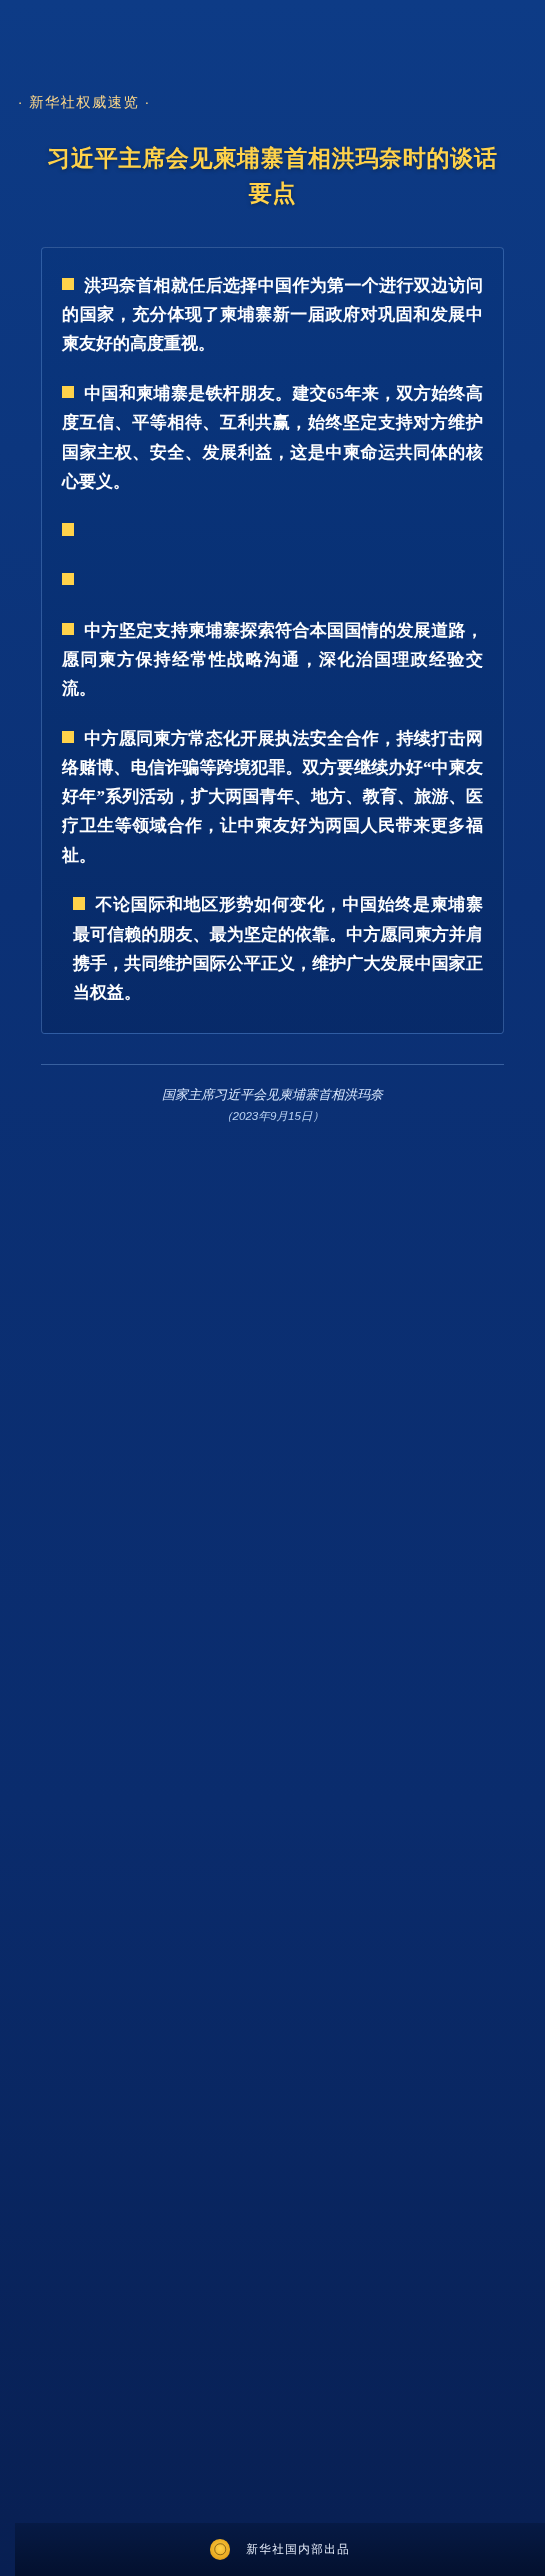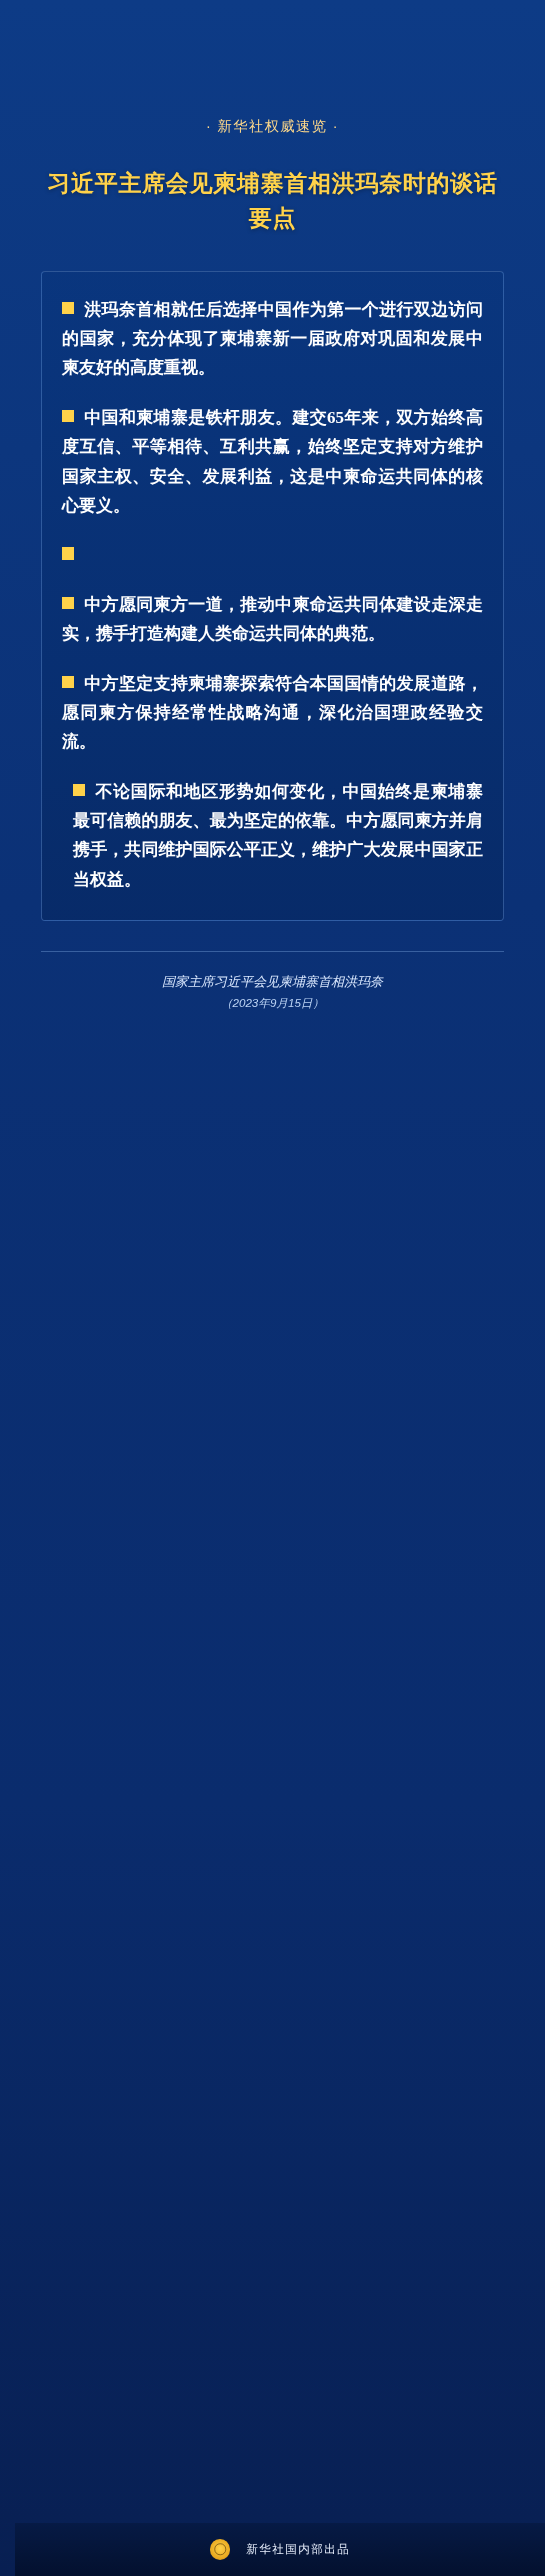--- a/index.html
+++ b/index.html
@@ -34,43 +34,43 @@
 
   .inner {
     position: relative;
     padding: 0 17.7px;
     box-sizing: border-box;
     height: 100%;
   }
 
   
   .kicker-wrap {
-    text-align: center;
-    padding-top: 117px;
+    text-align: left;
+    padding-top: 93px;
   }
   .kicker {
     display: inline-block;
     color: #ffd98a;
     font-size: 14.3px;
     letter-spacing: 1.4px;
     font-family: "Liberation Sans", sans-serif;
   }
 
   
   .title-wrap {
     text-align: center;
     padding: 31px 27px 0 27px;
   }
   .title {
     color: #ffd24a;
     font-size: 23px;
     font-weight: bold;
     line-height: 1.5;
     letter-spacing: 0.7px;
-    font-family: Liberation Serif, serif;
+    font-family: Liberation Mono, monospace;
     text-shadow: 0 1.4px 4.1px rgba(0,0,0,.35);
   }
 
   
   .card {
     margin: 35px 23px 0 23px;
     background: linear-gradient(180deg, rgba(10,54,126,.92) 0%, rgba(8,42,104,.92) 100%);
     border: 0.7px solid rgba(120,170,235,.35);
     border-radius: 4.1px;
     padding: 23px 20.4px 26px 20.4px;
@@ -168,22 +168,23 @@
     </div>
 
     <div class="title-wrap">
       <div class="title">习近平主席会见柬埔寨首相洪玛奈时的谈话要点</div>
     </div>
 
     <div class="card">
       <p class="para"><span class="bullet"></span><span>洪玛奈首相就任后选择中国作为第一个进行双边访问的国家，充分体现了柬埔寨新一届政府对巩固和发展中柬友好的高度重视。</span></p>
       <p class="para"><span class="bullet"></span><span>中国和柬埔寨是铁杆朋友。建交65年来，双方始终高度互信、平等相待、互利共赢，始终坚定支持对方维护国家主权、安全、发展利益，这是中柬命运共同体的核心要义。</span></p>
       <p class="para"><span class="bullet"></span></p>
-      <p class="para"><span class="bullet"></span><span>中方愿同柬方一道，推动中柬命运共同体建设走深走实，携手打造构建人类命运共同体的典范。</span></p>
+      <p class="para"><span class="bullet"></span></p>
       <p class="para"><span class="bullet"></span><span>中方坚定支持柬埔寨探索符合本国国情的发展道路，愿同柬方保持经常性战略沟通，深化治国理政经验交流。</span></p>
+      <p class="para"><span class="bullet"></span><span>中方愿同柬方常态化开展执法安全合作，持续打击网络赌博、电信诈骗等跨境犯罪。双方要继续办好“中柬友好年”系列活动，扩大两国青年、地方、教育、旅游、医疗卫生等领域合作，让中柬友好为两国人民带来更多福祉。</span></p>
       <p class="para"><span class="bullet"></span><span>不论国际和地区形势如何变化，中国始终是柬埔寨最可信赖的朋友、最为坚定的依靠。中方愿同柬方并肩携手，共同维护国际公平正义，维护广大发展中国家正当权益。</span></p>
     </div>
 
     <div class="credit">
       <div class="credit-line">国家主席习近平会见柬埔寨首相洪玛奈</div>
       <div class="credit-line credit-date">（2023年9月15日）</div>
     </div>
 
   </div>
 

